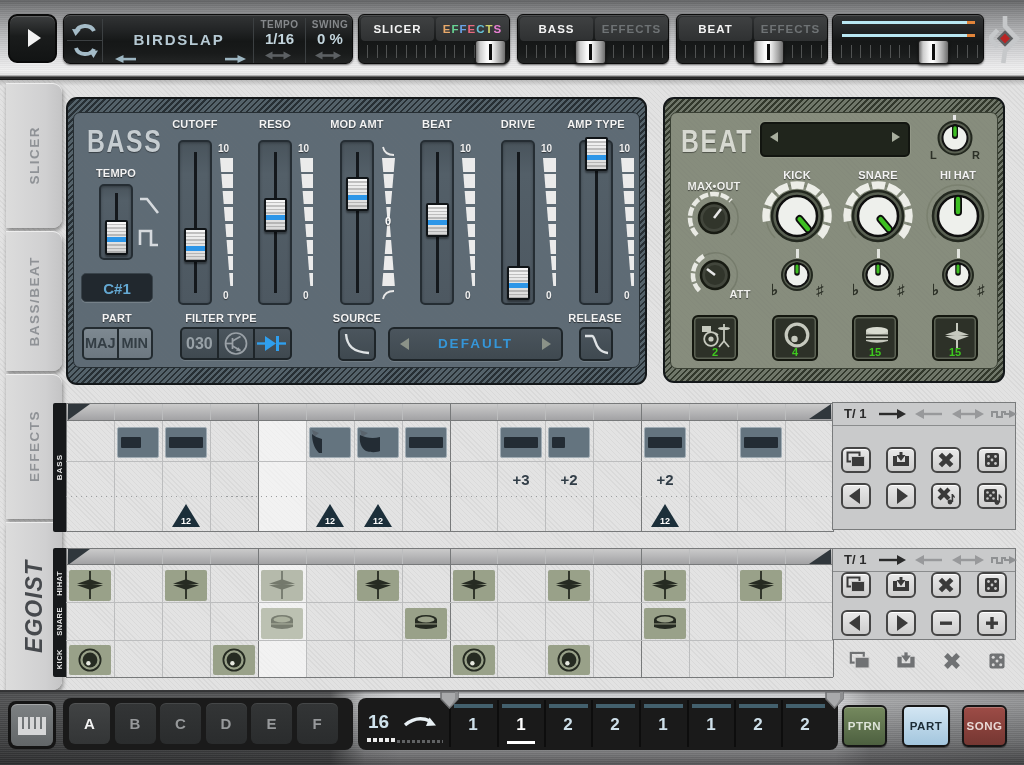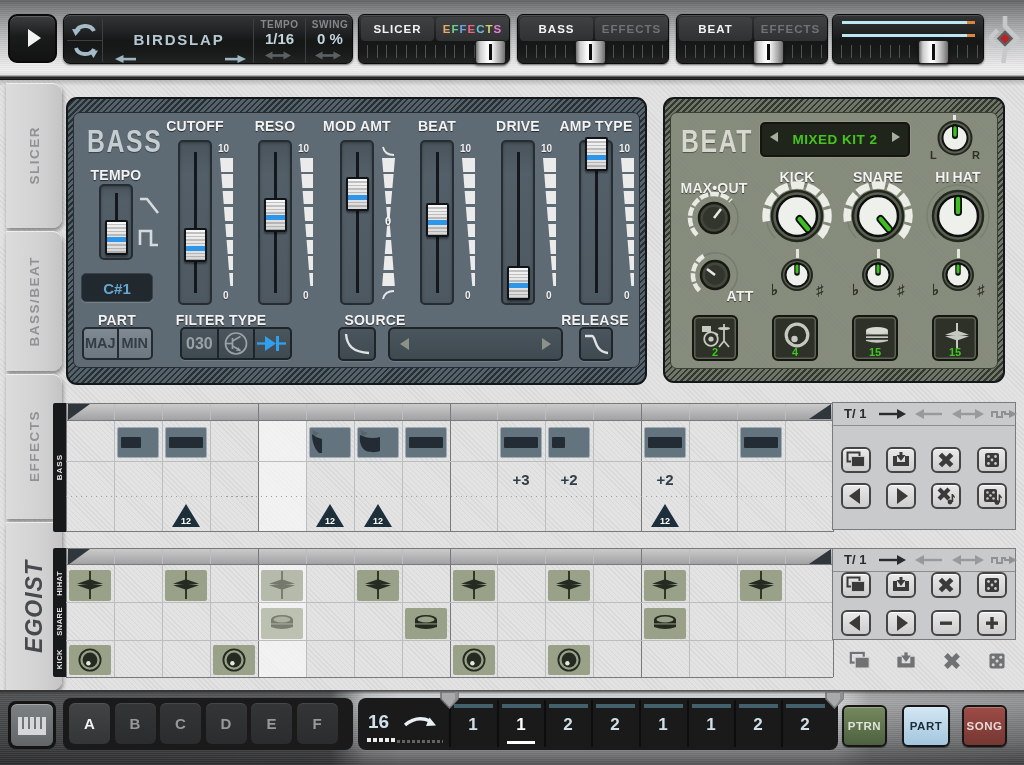--- a/index.html
+++ b/index.html
@@ -1,19 +1,19 @@
 <!DOCTYPE html>
 <html><head><meta charset="utf-8">
 <style>
 *{margin:0;padding:0;box-sizing:border-box}
 body{width:1024px;height:765px;font-family:"Liberation Sans",sans-serif;overflow:hidden;-webkit-font-smoothing:antialiased}
 .a{position:absolute}
 #app{position:relative;width:1024px;height:765px;background:#e4e4e4;overflow:hidden}
 .hatch{background-image:repeating-linear-gradient(45deg,rgba(110,110,110,.08) 0 1px,rgba(255,255,255,0) 1px 3.6px)}
-.lbl{font-weight:bold;color:#f3f3f3;font-size:14px;letter-spacing:.2px;text-align:center;text-shadow:0 1px 1px rgba(0,0,0,.6);white-space:nowrap}
+.lbl{font-weight:bold;color:#f3f3f3;font-size:11px;letter-spacing:.2px;text-align:center;text-shadow:0 1px 1px rgba(0,0,0,.6);white-space:nowrap}
 .blk-lbl{font-weight:bold;font-size:11.5px;line-height:24px;letter-spacing:1px;text-align:center}
 
 #topbar{left:0;top:0;width:1024px;height:80px;background:linear-gradient(180deg,#606163 0,#77787a 6px,#909193 16px,#aaabad 28px,#c4c5c7 42px,#dbdbdd 56px,#ebebec 66px,#f0f0f0 71px,#e2e2e2 75px,#2c2c2c 77px,#161616 80px)}
 #topbar:after{content:"";position:absolute;inset:0;background:repeating-linear-gradient(180deg,rgba(255,255,255,.05) 0 1px,rgba(0,0,0,.03) 1px 2px)}
 .dkpanel{background:linear-gradient(180deg,#323435 0,#232526 30%,#151717 55%,#191b1b 80%,#232525 100%);border-radius:7px;box-shadow:inset 0 1px 0 rgba(255,255,255,.14),0 1px 2px rgba(0,0,0,.55);border:1px solid #0b0b0b}
 .tab{position:absolute;top:2px;height:24px;border-radius:4px;background:linear-gradient(180deg,#3f4142,#2f3132);line-height:24px;font-size:11.5px}
 .ticks{position:absolute;top:30px;height:13px;background:repeating-linear-gradient(90deg,#505252 0 1px,rgba(0,0,0,0) 1px 9.7px)}
 .shandle{position:absolute;top:25px;width:31px;height:24px;border-radius:3px;border:1px solid #1c1c1c;background:linear-gradient(90deg,#6f6f6f 0,#cdcdcd 14%,#f7f7f7 36%,#fff 48%,#e0e0e0 62%,#a3a3a3 84%,#6d6d6d 100%);box-shadow:0 2px 3px rgba(0,0,0,.5)}
 .shandle:after{content:"";position:absolute;left:50%;top:3px;bottom:3px;width:3px;margin-left:-1.5px;background:#0d0d0d}
 
@@ -232,39 +232,39 @@
           <line x1="13.5" y1="17" x2="21.5" y2="21.5" stroke="#9aa1a7" stroke-width="1.7"></line>
           <path d="M21.8,22.5 L16.8,21.6 L19.6,18.2 Z" fill="#9aa1a7"></path>
         </svg></div>
       <div style="flex:1;position:relative"><svg width="34" height="29" viewBox="0 0 34 29">
           <line x1="2" y1="14.5" x2="10" y2="14.5" stroke="#2f9fee" stroke-width="2.4"></line>
           <path d="M10,7 L10,22 L21,14.5 Z" fill="#2f9fee"></path>
           <rect x="21" y="7" width="3" height="15" fill="#2f9fee"></rect>
           <line x1="24" y1="14.5" x2="31" y2="14.5" stroke="#2f9fee" stroke-width="2.4"></line>
         </svg></div>
     </div>
-<div class="a lbl" style="left:330px;top:312px;width:90px">SOURCE</div>
+<div class="a lbl" style="left:312px;top:312px;width:90px">SOURCE</div>
 <div class="dbtn" style="left:338px;top:327px;width:38px;height:34px"><svg width="34" height="30" viewBox="0 0 34 30">
         <path d="M6,5 C7,17 13,23 29,24" fill="none" stroke="#dfe3e5" stroke-width="2.4"></path>
       </svg></div>
 <div class="dbtn" style="left:388px;top:327px;width:175px;height:34px;border-radius:6px">
       <div style="position:absolute;left:10px;top:9px;width:0;height:0;border-right:9px solid #8b9288;border-top:6px solid rgba(0,0,0,0);border-bottom:6px solid rgba(0,0,0,0)"></div>
       <div style="position:absolute;right:10px;top:9px;width:0;height:0;border-left:9px solid #8b9288;border-top:6px solid rgba(0,0,0,0);border-bottom:6px solid rgba(0,0,0,0)"></div>
+      <div style="position:absolute;left:0;right:0;top:0;bottom:0;text-align:center;line-height:30px;font-weight:bold;font-size:13.5px;letter-spacing:2px;color:#3596d8">DEFAULT</div>
     </div>
 <div class="a lbl" style="left:550px;top:312px;width:90px">RELEASE</div>
 <div class="dbtn" style="left:579px;top:327px;width:34px;height:34px"><svg width="30" height="30" viewBox="0 0 30 30">
         <path d="M4,7 L11,7 C15,7 13,23 27,24" fill="none" stroke="#dfe3e5" stroke-width="2.4"></path>
       </svg></div>
 <div class="a frame" style="left:663px;top:97px;width:342px;height:286px;background:repeating-linear-gradient(135deg,#32382c 0 1.7px,#70776a 1.7px 4.2px)"></div>
 <div class="a inner hatch" style="left:670px;top:112px;width:328px;height:257px;background-color:#878d7d;border-color:#3a4034"></div>
 <div class="a" style="left:681px;top:124px;font-weight:bold;font-size:31px;letter-spacing:2px;transform:scaleX(.8);transform-origin:0 0;color:#d7d9d1;text-shadow:0 1px 1px rgba(0,0,0,.4)">BEAT</div>
 <div class="a" style="left:760px;top:122px;width:150px;height:35px;border-radius:5px;background:#20251c;border:2px solid #121510;box-shadow:0 0 0 1px rgba(154,160,144,.55);">
       <div style="position:absolute;left:8px;top:8px;width:0;height:0;border-right:8px solid #a8ae9e;border-top:5.5px solid rgba(0,0,0,0);border-bottom:5.5px solid rgba(0,0,0,0)"></div>
       <div style="position:absolute;right:8px;top:8px;width:0;height:0;border-left:8px solid #a8ae9e;border-top:5.5px solid rgba(0,0,0,0);border-bottom:5.5px solid rgba(0,0,0,0)"></div>
-      <div style="position:absolute;inset:0;text-align:center;line-height:31px;font-weight:bold;font-size:13.5px;letter-spacing:.5px;color:#46c41e">MIXED KIT 2</div>
     </div>
 <div class="a" style="left:953px;top:115px;width:3px;height:5px;background:#e8e8e8"></div>
 <svg class="a" style="left:935px;top:118px" width="40" height="40" viewBox="0 0 40 40">
       <circle cx="20" cy="20" r="16.5" fill="#5a6052" stroke="#23281f" stroke-width="2"></circle>
       <circle cx="20" cy="20" r="12.5" fill="#eef0ec" stroke="#111" stroke-width="2"></circle>
       <line x1="20" y1="9" x2="20" y2="18" stroke="#111" stroke-width="6" stroke-linecap="round"></line>
       <line x1="20" y1="10" x2="20" y2="17" stroke="#3dbf22" stroke-width="3.4" stroke-linecap="round"></line>
     </svg>
 <div class="a" style="left:930px;top:149px;font-weight:bold;font-size:11px;color:#2c3027">L</div>
 <div class="a" style="left:972px;top:149px;font-weight:bold;font-size:11px;color:#2c3027">R</div>

